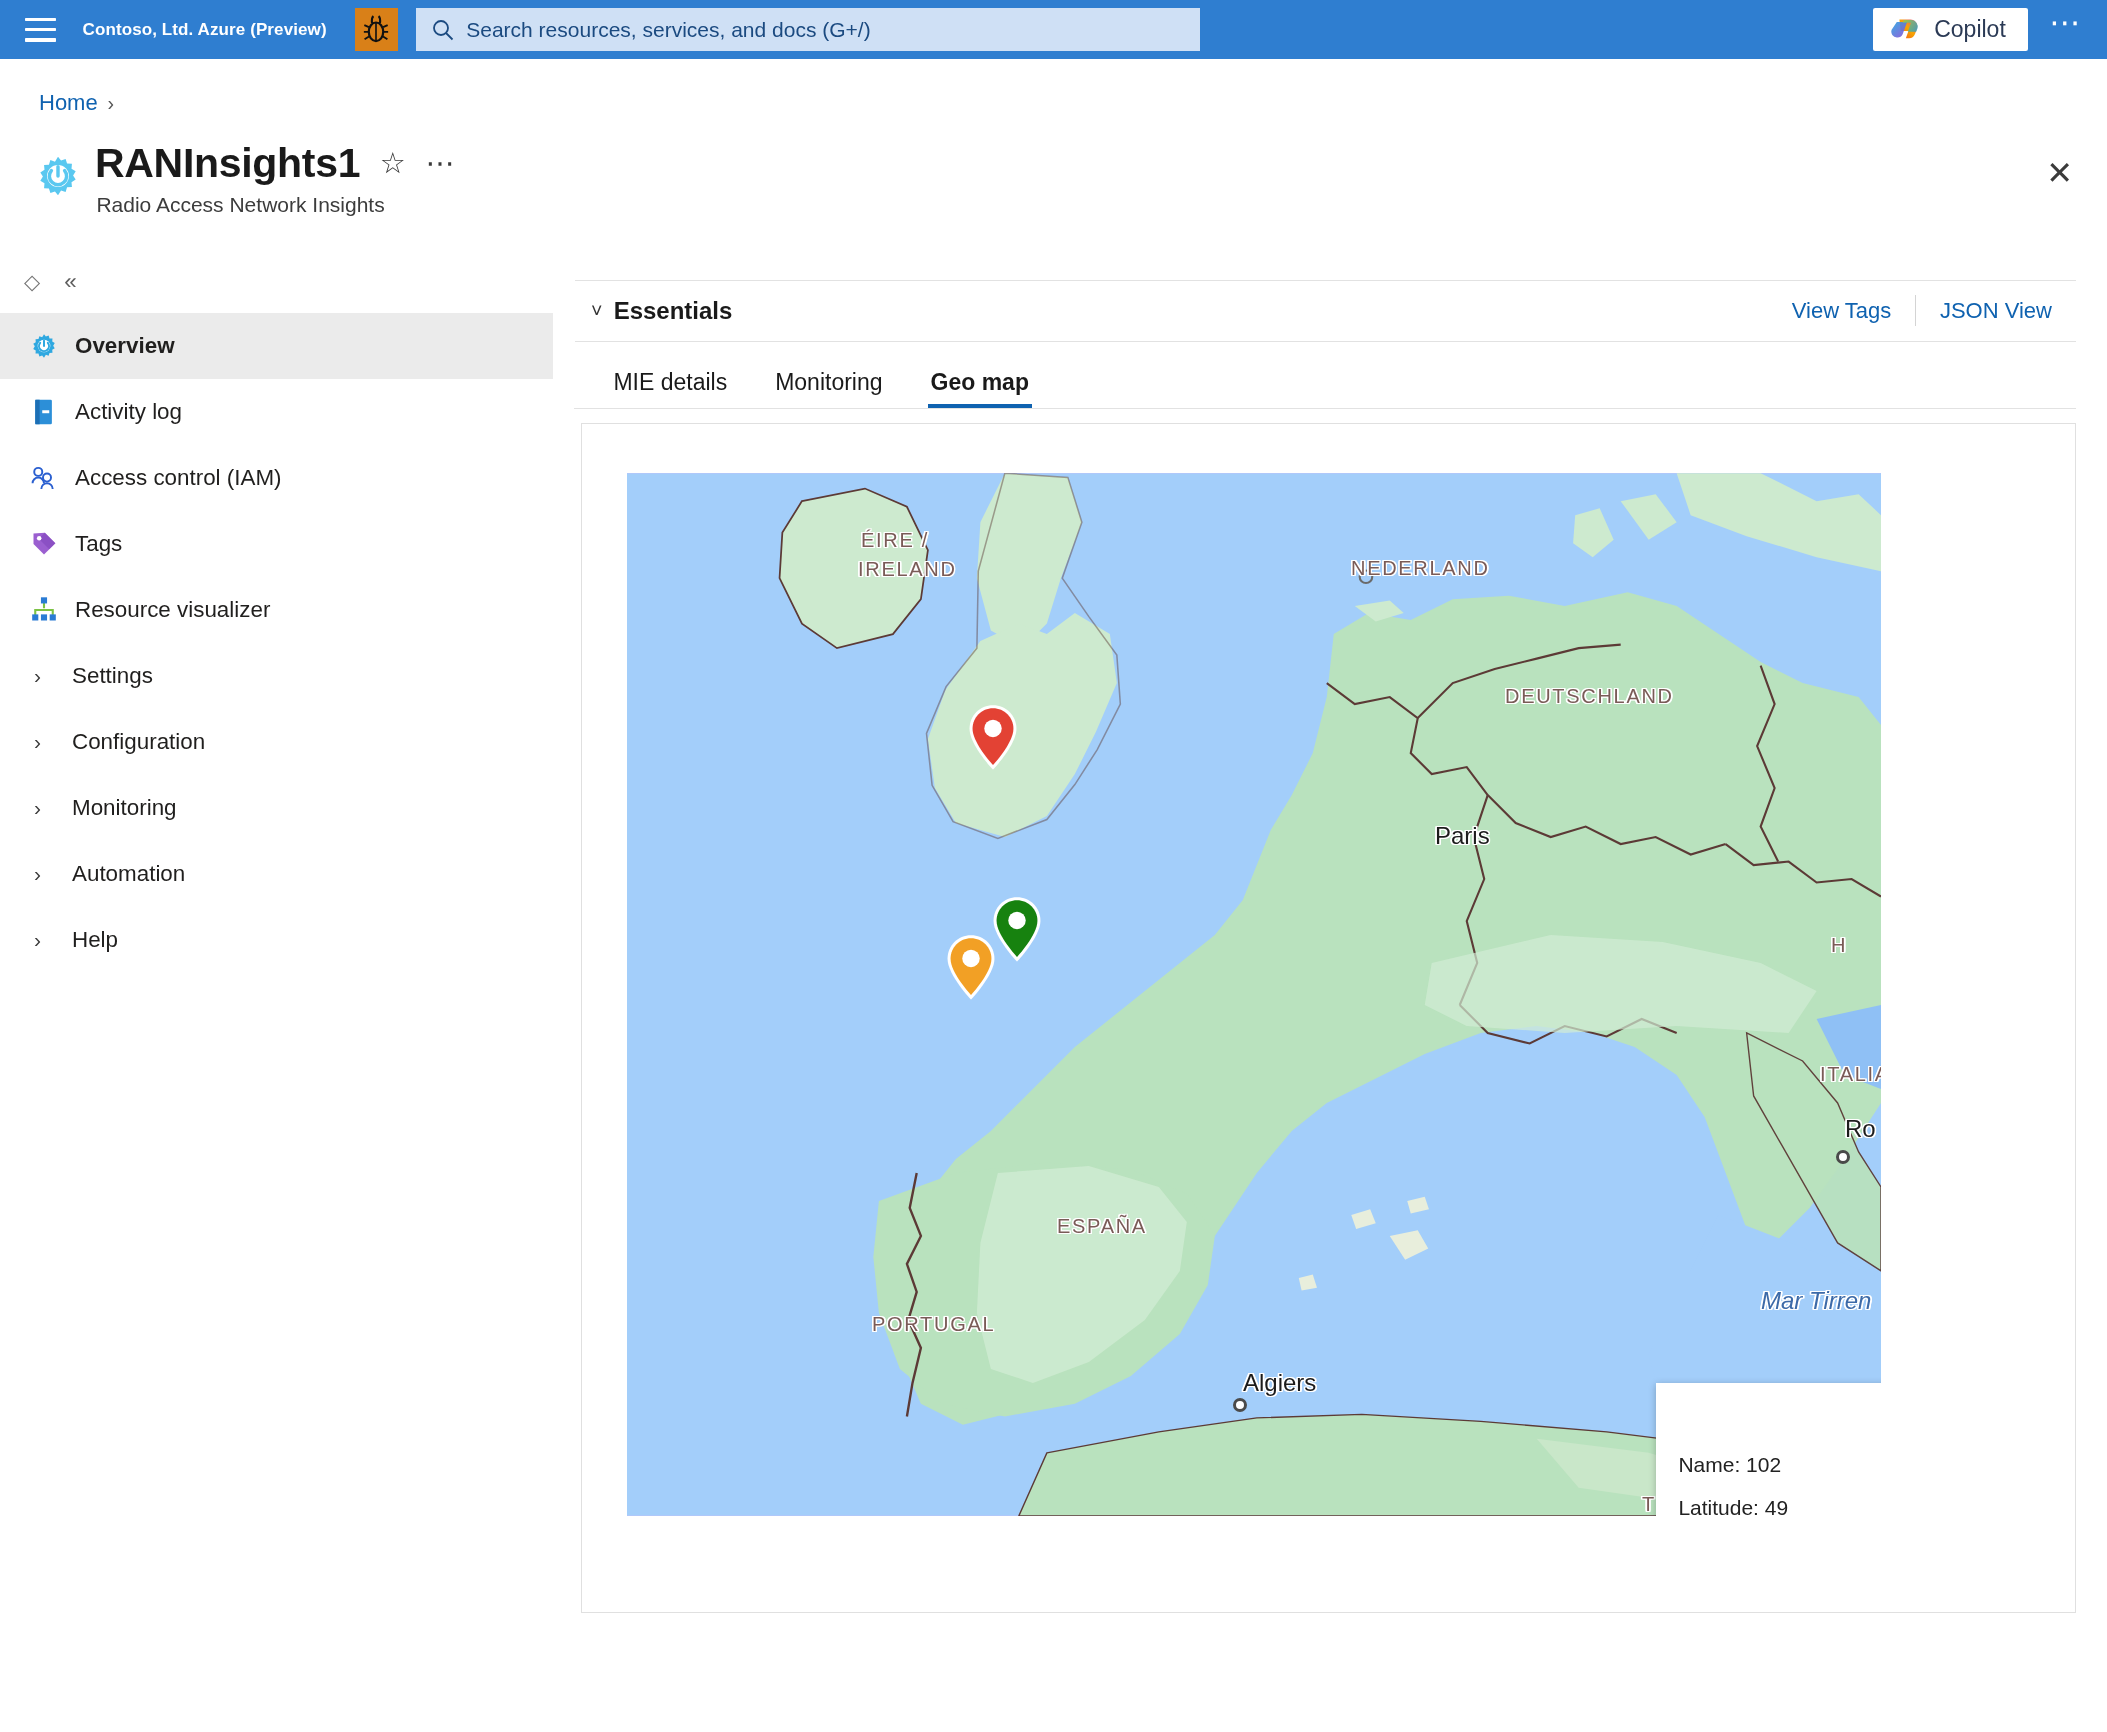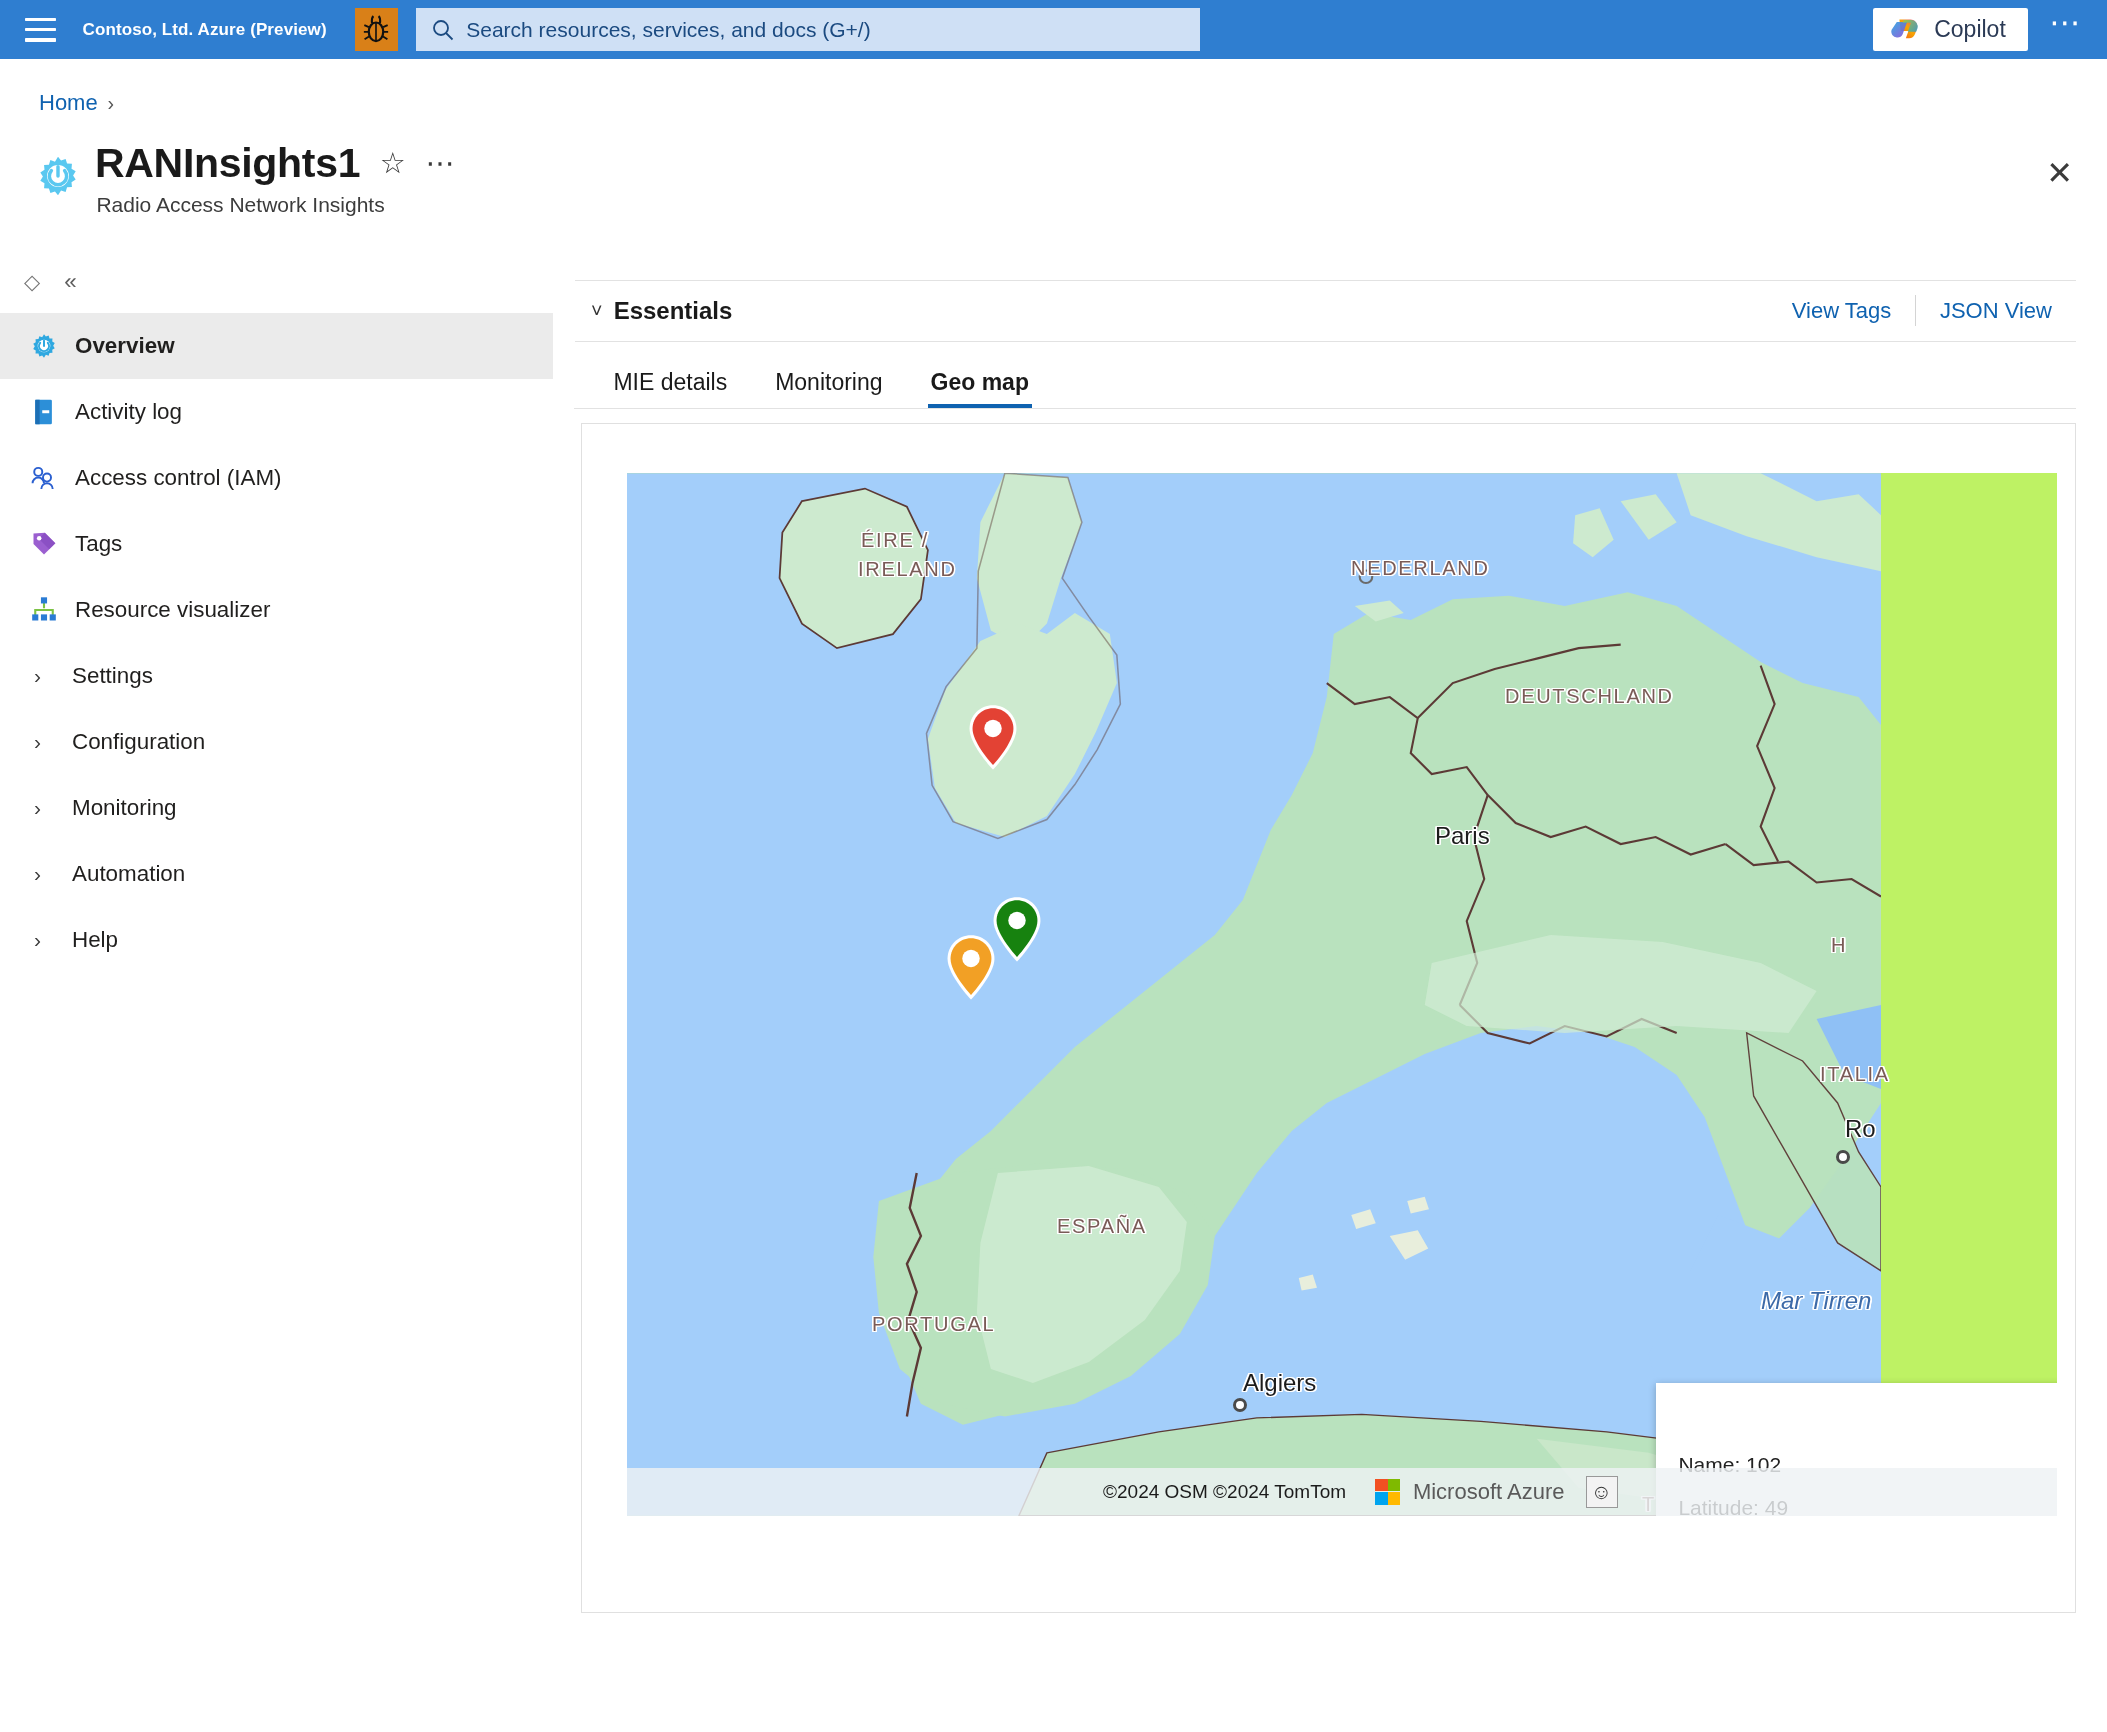--- a/index.html
+++ b/index.html
@@ -141,22 +141,22 @@
   .tabs-underline { height:0.7px; background:#e2e2e2; margin-right: 31px; }
 
   
   .mappanel {
     margin: 14px 31px 0 7px;
     border:0.7px solid #e0e0e0; background:#fff;
     height: 1190px; position:relative;
   }
   .mapviewport {
     position:absolute; left: 45px; top: 49px;
-    width: 1430px; height: 1043px;
-    overflow:hidden; background:#bef264;
+    width: 1254px; height: 1043px;
+    overflow:hidden; background:#f0abfc;
   }
   .mapsvg { position:absolute; left:0; top:0; }
 
   .pin { position:absolute; width: 52px; height: 67px; cursor:pointer; }
 
   .map-attrib {
     position:absolute; left:0; right:0; bottom:0; height: 48px;
     background: rgba(238,241,244,.82);
     display:flex; align-items:center; gap: 0; padding-left: 476px;
   }
@@ -511,28 +511,17 @@
 
       <div class="popup">
 
         <div class="popup-body">
           <div class="pl">Name: 102</div>
           <div class="pl">Latitude: 49</div>
 
         </div>
       </div>
 
-      <div class="map-attrib">
-        <span class="attrib-text">©2024 OSM ©2024 TomTom</span>
-        <span class="ms-logo">
-          <i style="background:#f25022"></i>
-            <i style="background:#7fba00"></i>
-          <i style="background:#00a4ef"></i>
-            <i style="background:#ffb900"></i>
-        </span>
-        <span class="ms-name">Microsoft Azure</span>
-        <span class="smiley">☺</span>
-      </div>
 
     </div>
   </div>
 </div>
 
 
 </body></html>

